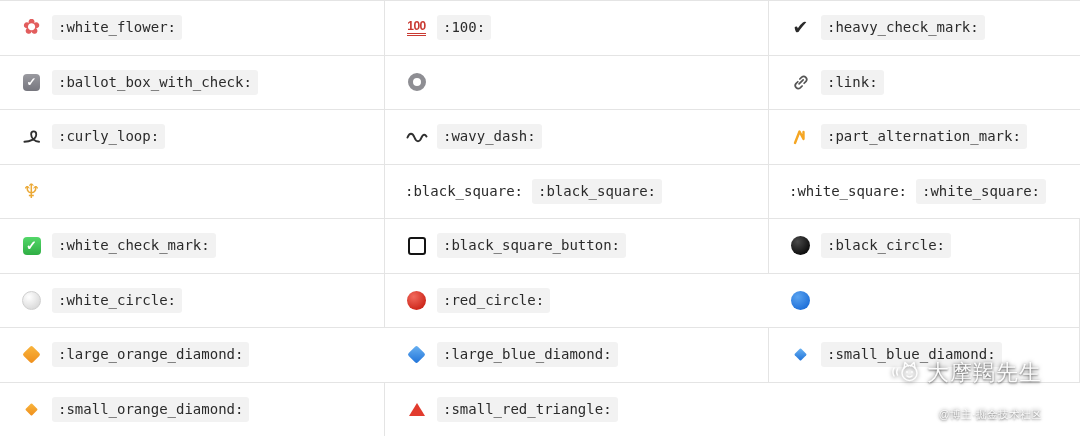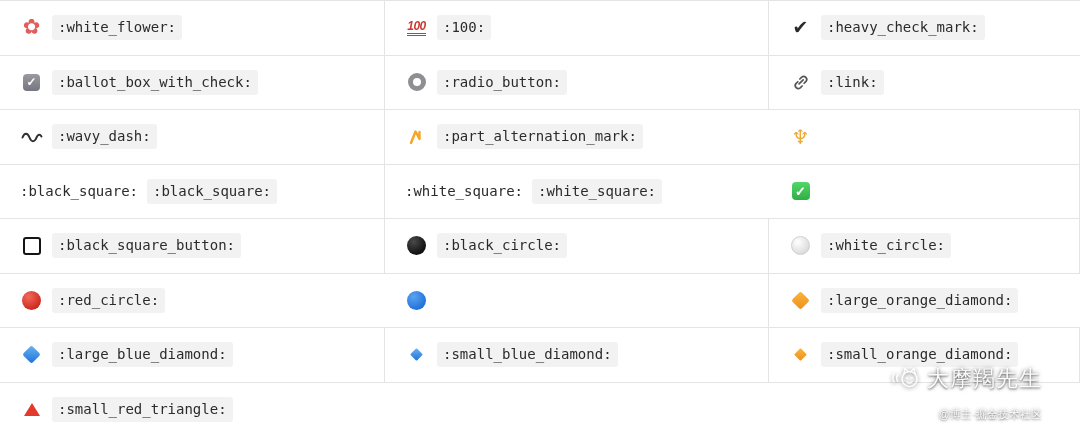--- a/index.html
+++ b/index.html
@@ -30,21 +30,21 @@
     font-size:14px;color:#2b2b2b;white-space:nowrap;
   }
   .iconwrap{width:23px;min-width:23px;display:flex;justify-content:center;align-items:center;}
 
   
   .g{font-family:"DejaVu Sans",sans-serif;line-height:1;}
   .flower{color:#e25d5d;font-size:21px;}
   .chk{color:#2a2a2a;font-size:19px;}
   .trident{color:#eba937;font-size:20px;font-weight:bold;}
   .k100{
-    color:#c93a32;font-weight:bold;font-style:italic;font-size:12px;line-height:1;
+    color:#c93a32;font-weight:bold;font-size:12px;line-height:1;
     border-bottom:3px double #c93a32;padding-bottom:1px;letter-spacing:-0.5px;
   }
   .boxchk{
     width:17px;height:17px;border-radius:4px;color:#fff;
     background:linear-gradient(#9a9aa0,#76767e);
     display:flex;align-items:center;justify-content:center;font-size:12px;font-weight:bold;
   }
   .greenchk{
     width:18px;height:18px;border-radius:4px;color:#fff;
     background:linear-gradient(#53d769,#2fae44);
@@ -70,21 +70,21 @@
 
   
   .watermark{
     position:absolute;right:38px;bottom:14px;text-align:right;
     color:rgba(255,255,255,.95);
     text-shadow:0 0 4px rgba(0,0,0,.55),0 1px 2px rgba(0,0,0,.45);
     pointer-events:none;
   }
   .wm-top{display:flex;align-items:center;justify-content:flex-end;gap:6px;}
   .wm-title{font-size:22px;letter-spacing:1px;}
-  .wm-sub{font-size:10.5px;margin-top:14px;opacity:.9;letter-spacing:.5px;}
+  .wm-sub{font-size:10.5px;margin-top:20px;opacity:.9;letter-spacing:.5px;}
   .wm-logo svg{filter:drop-shadow(0 1px 2px rgba(0,0,0,.5));}
 </style>
 </head>
 <body>
 
 <div class="grid">
     <div class="cell c0">
       <span class="iconwrap">
         <span class="g flower">✿</span>
       </span>
@@ -105,32 +105,39 @@
     <div class="cell c0">
       <span class="iconwrap">
         <span class="boxchk">✓</span>
       </span>
       <span class="code">:ballot_box_with_check:</span>
     </div>
     <div class="cell c1">
       <span class="iconwrap">
         <span class="radio"></span>
       </span>
-      <span class="code">:radio_button:</span>
     </div>
     <div class="cell c2">
       <span class="iconwrap">
         <svg width="19" height="19" viewBox="0 0 20 20" fill="none" stroke="#555" stroke-width="1.8" stroke-linecap="round">
           <path d="M8.5 11.5 L12.8 7.2"></path>
           <path d="M7.2 9.2 L5.2 11.2 a3.2 3.2 0 0 0 4.5 4.5 L11.7 13.7"></path>
           <path d="M9.3 6.3 L11.3 4.3 a3.2 3.2 0 0 1 4.5 4.5 L13.8 10.8"></path>
         </svg>
       </span>
       <span class="code">:link:</span>
     </div>
+    <div class="cell c0">
+      <span class="iconwrap">
+        <svg width="19" height="19" viewBox="0 0 20 20" fill="none" stroke="#2f2f2f" stroke-width="1.9" stroke-linecap="round">
+          <path d="M2.5 15.5 C8 15.5 15 13 15 7.5 C15 3.6 9.6 3.6 9.6 7.5 C9.6 11.5 13.2 15.5 18 15.5"></path>
+        </svg>
+      </span>
+      <span class="code">:curly_loop:</span>
+    </div>
     <div class="cell c1">
       <span class="iconwrap">
         <svg width="22" height="14" viewBox="0 0 22 14" fill="none" stroke="#2f2f2f" stroke-width="2" stroke-linecap="round">
           <path d="M1.5 7.5 C3.5 2.5 6.5 2.5 8.5 7.5 C10.5 12.5 13.5 12.5 15.5 7.5 C17 4 19 4 20.5 6.5"></path>
         </svg>
       </span>
       <span class="code">:wavy_dash:</span>
     </div>
     <div class="cell c2">
       <span class="iconwrap">
@@ -150,20 +157,21 @@
       <span class="code">:black_square:</span>
     </div>
     <div class="cell c2">
       <span class="prefix">:white_square:</span>
       <span class="code">:white_square:</span>
     </div>
     <div class="cell c0">
       <span class="iconwrap">
         <span class="greenchk">✓</span>
       </span>
+      <span class="code">:white_check_mark:</span>
     </div>
     <div class="cell c1">
       <span class="iconwrap">
         <span class="sq-outline"></span>
       </span>
       <span class="code">:black_square_button:</span>
     </div>
     <div class="cell c0">
       <span class="iconwrap">
         <span class="circle c-black"></span>

